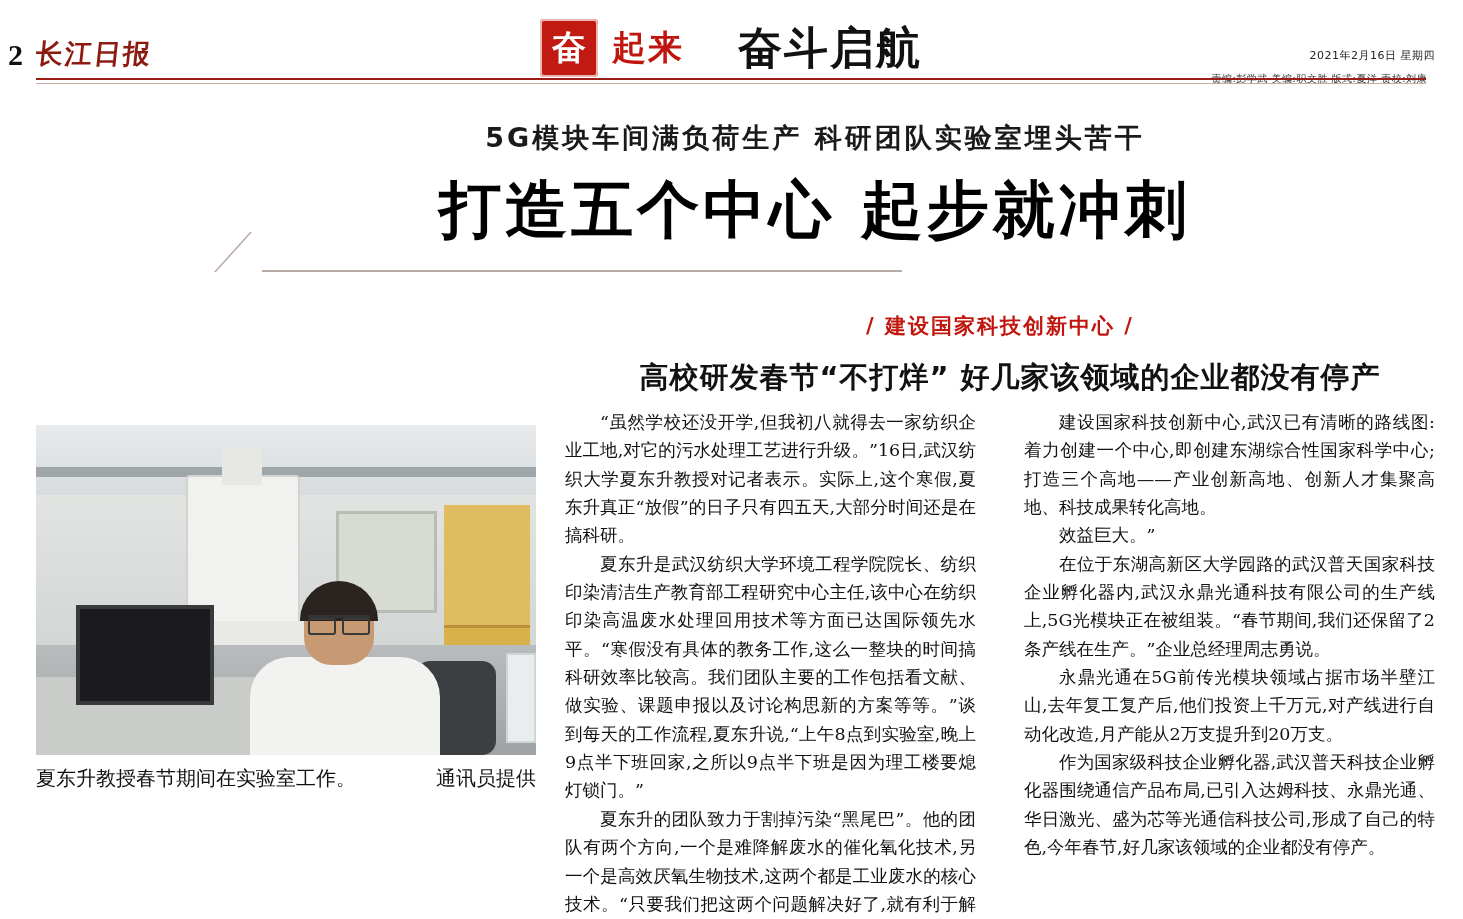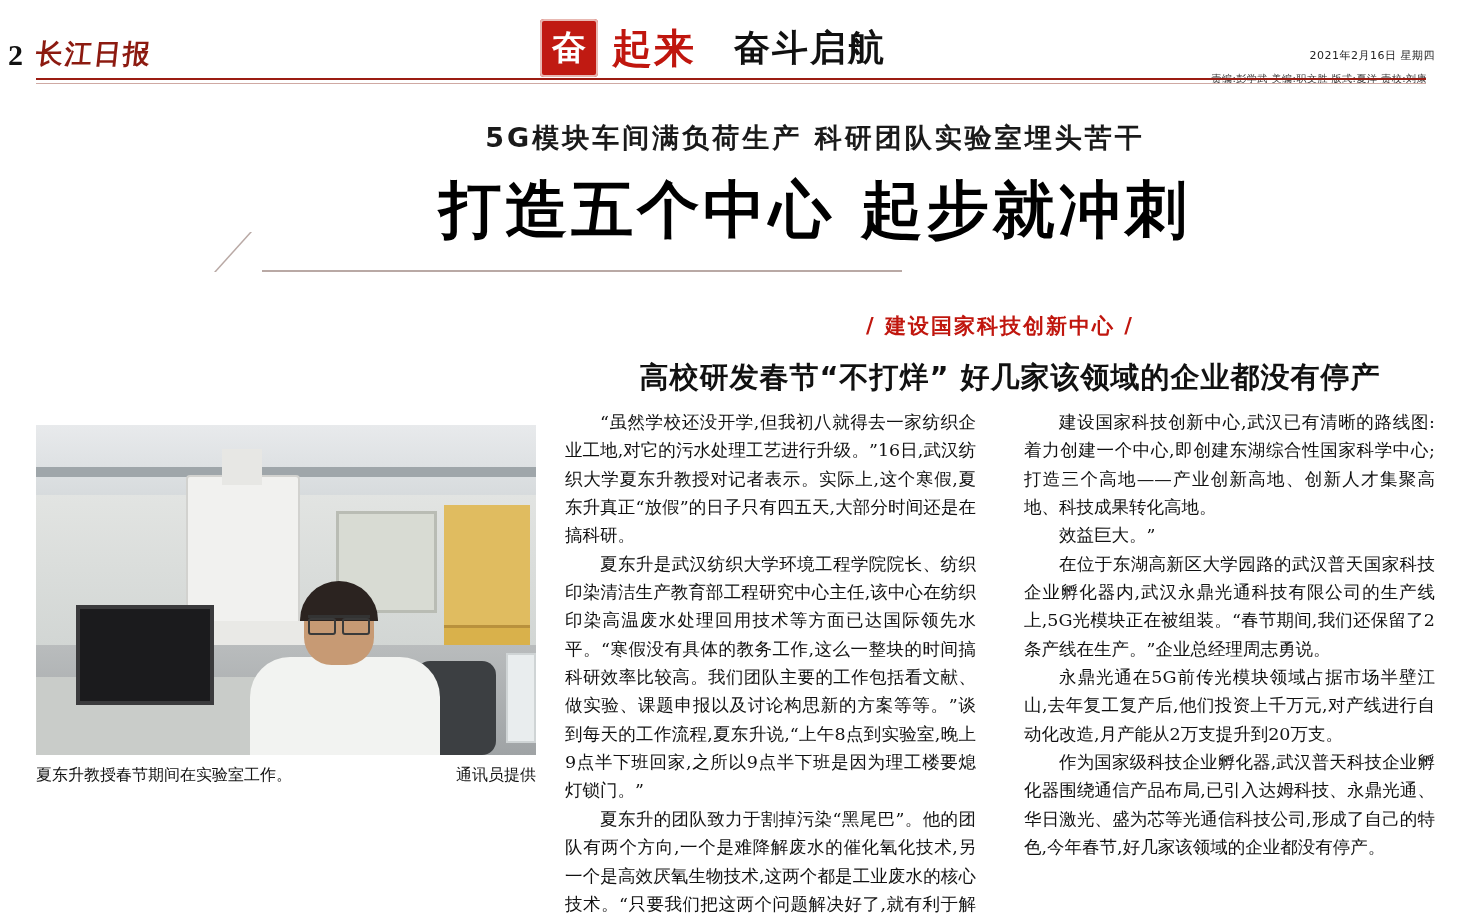--- a/index.html
+++ b/index.html
@@ -77,32 +77,32 @@
     font-size: 34px;
     font-weight: bold;
     display: flex;
     align-items: center;
     justify-content: center;
     border-radius: 4px;
     font-family: "DejaVu Sans", sans-serif;
     box-shadow: inset 0 0 0 2px #e8b9b3;
   }
   .banner-text1 {
-    font-size: 40px;
+    font-size: 34px;
     font-weight: bold;
     color: #c0160e;
     letter-spacing: 2px;
     font-family: "DejaVu Sans", sans-serif;
   }
   .banner-text2 {
-    font-size: 36px;
+    font-size: 44px;
     font-weight: bold;
     color: #111;
     letter-spacing: 2px;
-    margin-left: 24px;
+    margin-left: 40px;
     font-family: "DejaVu Sans", sans-serif;
   }
   .issue-date {
     position: absolute;
     right: 28px;
     top: 48px;
     font-size: 11px;
     color: #222;
     font-family: "DejaVu Sans", sans-serif;
     letter-spacing: .5px;
@@ -259,21 +259,21 @@
   .ph-tube {
     position:absolute; left:470px; top:228px; width:26px; height:86px;
     background:#e9edee; border:2px solid #cfd4d5;
   }
   .caption-bar {
     width: 500px;
     margin-top: 10px;
     display: flex;
     justify-content: space-between;
     align-items: center;
-    font-size: 16px;
+    font-size: 20px;
     color: #111;
     font-family: "DejaVu Sans", sans-serif;
   }
 
   
   .section-tag {
     position: absolute;
     left: 570px;
     top: 312px;
     width: 860px;

